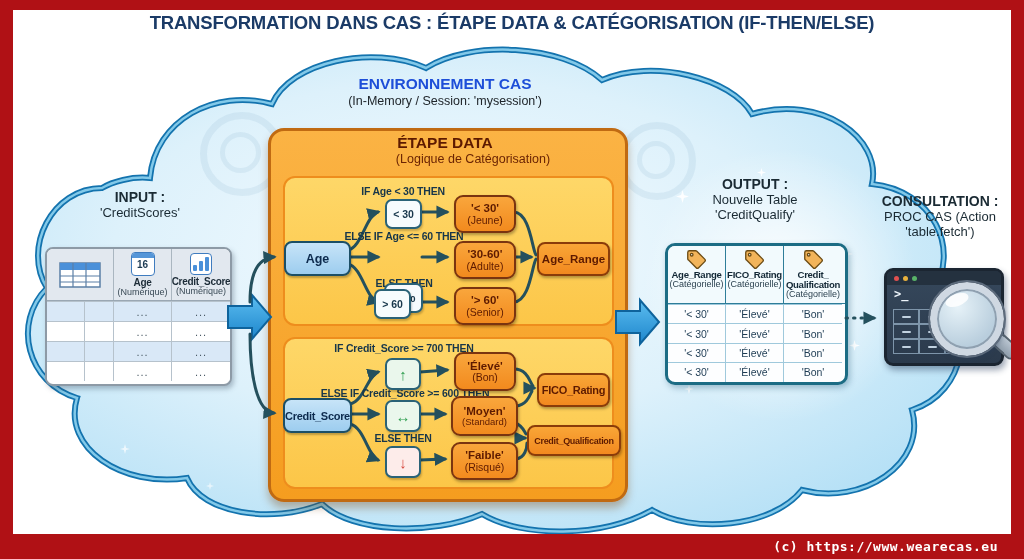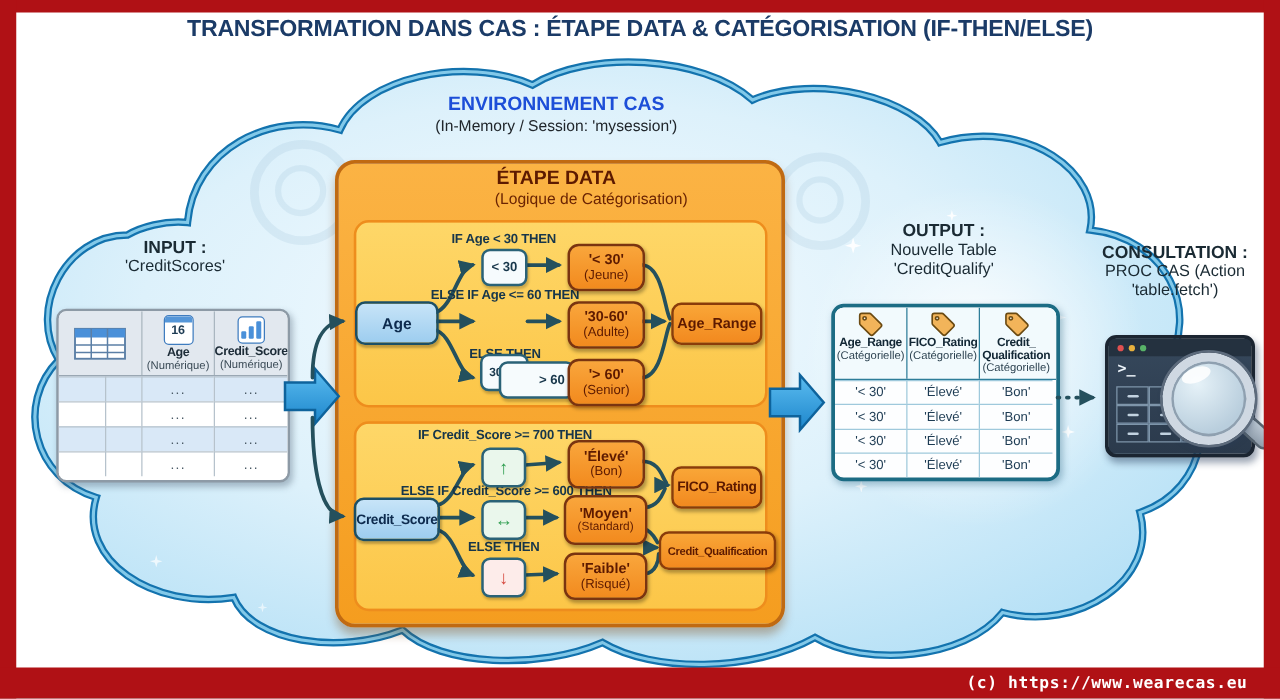--- a/index.html
+++ b/index.html
@@ -252,21 +252,21 @@
   <div class="abs sub-panel" id="sub-age"></div>
   <div class="abs sub-panel" id="sub-credit"></div>
 
   <div class="abs cond-label" style="left:337px;top:185px;width:132px;">IF Age &lt; 30 THEN</div>
   <div class="abs cond-label" style="left:330px;top:230px;width:148px;">ELSE IF Age &lt;= 60 THEN</div>
   <div class="abs cond-label" style="left:354px;top:277px;width:100px;">ELSE THEN</div>
 
   <div class="abs src-node" style="left:284px;top:241px;width:63px;height:31px;font-size:12.5px;">Age</div>
   <div class="abs cond-node" style="left:385px;top:199px;width:33px;height:26px;">&lt; 30</div>
   <div class="abs cond-node" style="left:384px;top:244px;width:35px;height:26px;font-size:9.5px;margin-top:39px;">30-60</div>
-  <div class="abs cond-node" style="left:399px;top:289px;width:33px;height:26px;padding-left:24px;">&gt; 60</div>
+  <div class="abs cond-node" style="left:374px;top:289px;width:33px;height:26px;">&gt; 60</div>
 
   <div class="abs res-node" style="left:454px;top:195px;width:58px;height:34px;">
     <span class="v">'&lt; 30'</span>
     <span class="n">(Jeune)</span>
   </div>
   <div class="abs res-node" style="left:454px;top:241px;width:58px;height:34px;">
     <span class="v">'30-60'</span>
     <span class="n">(Adulte)</span>
   </div>
   <div class="abs res-node" style="left:454px;top:287px;width:58px;height:34px;">

